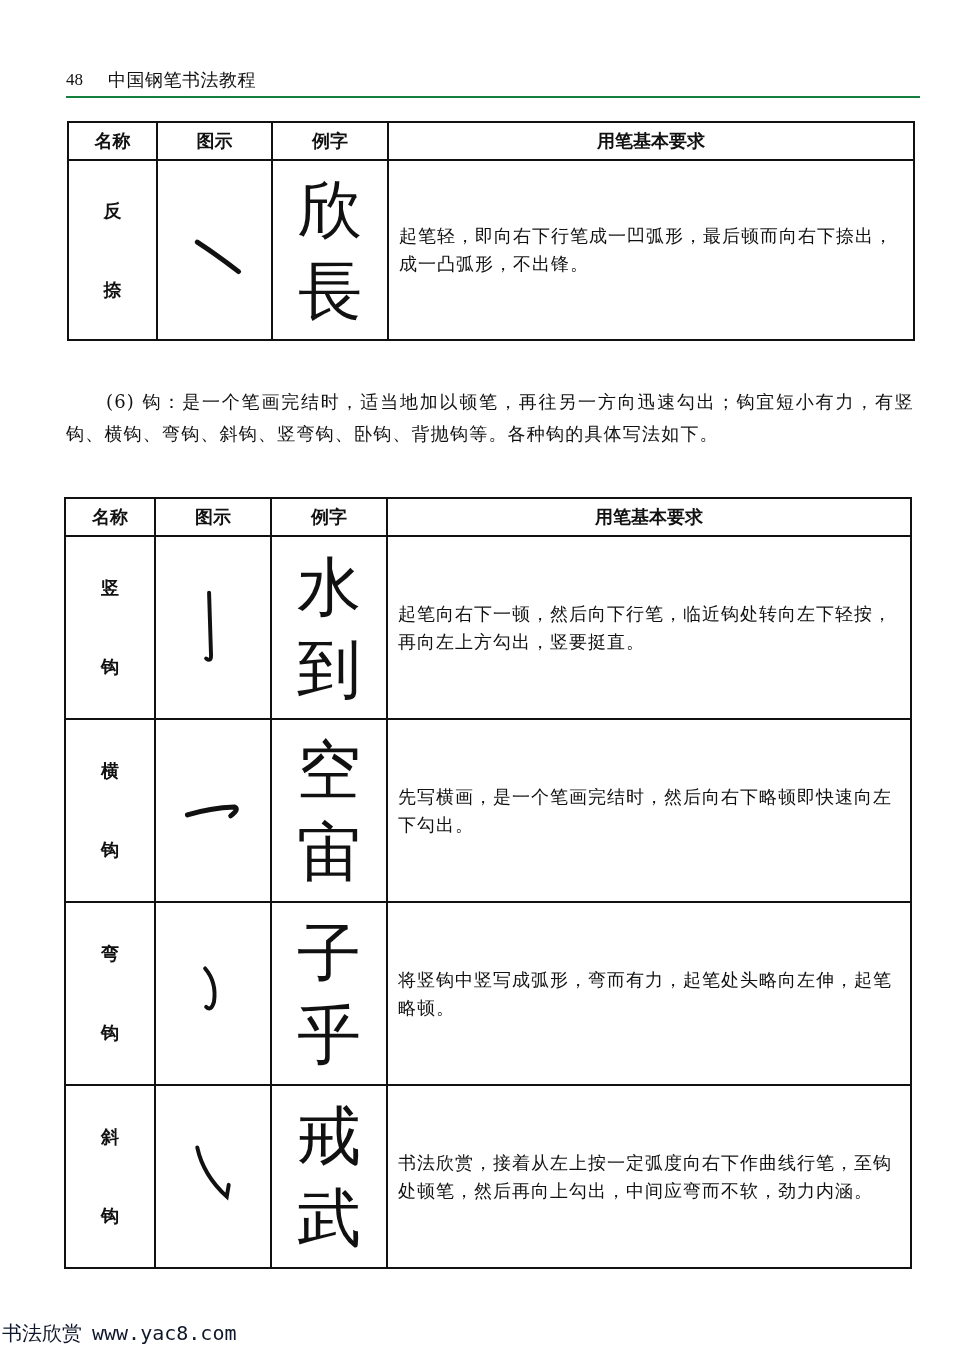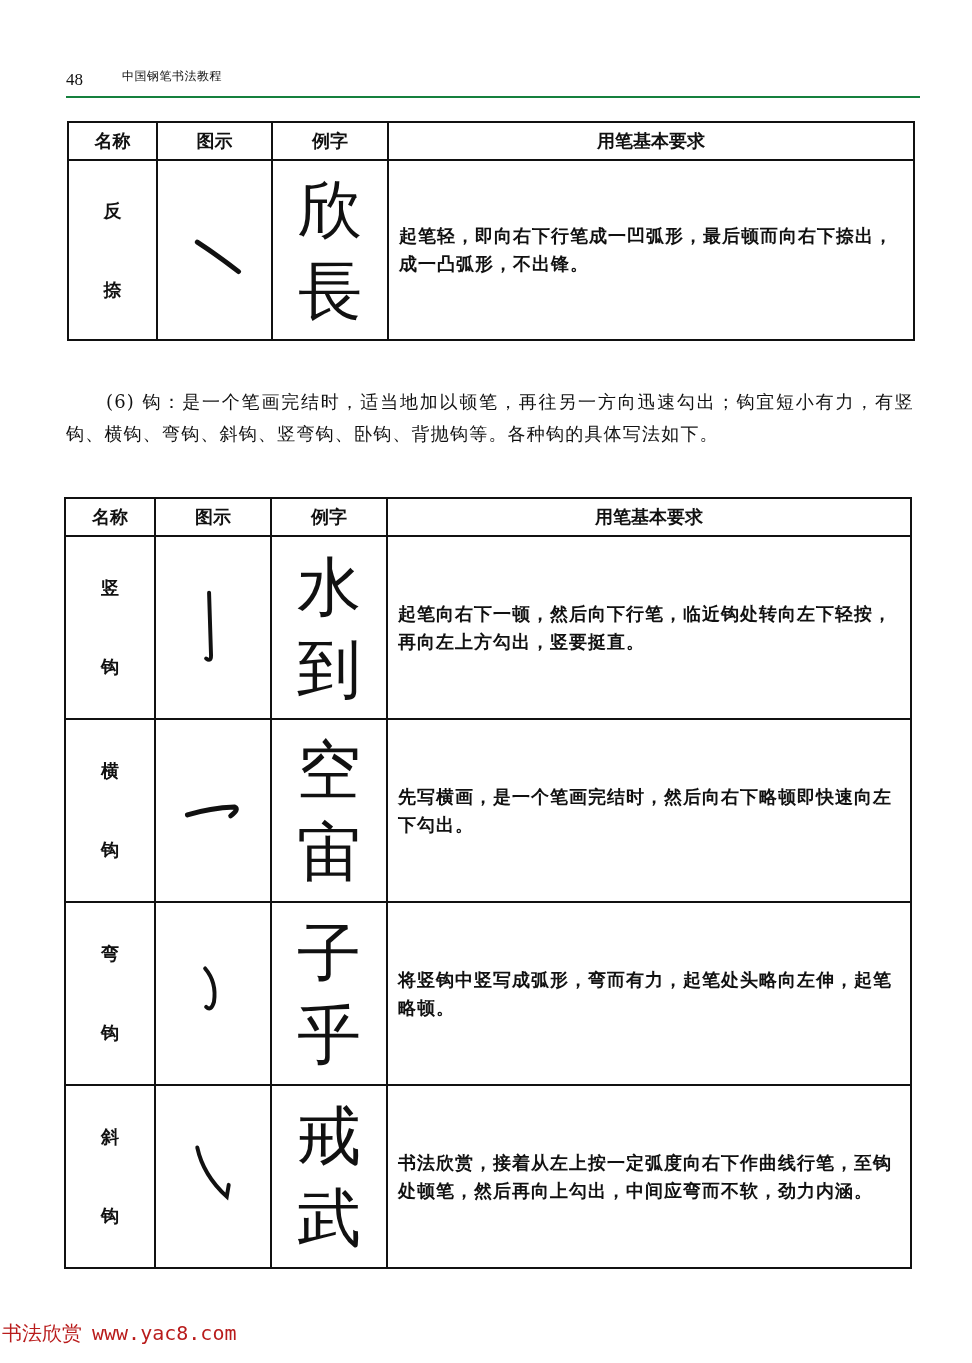--- a/index.html
+++ b/index.html
@@ -9,40 +9,40 @@
     }
     .page-header {
       position: absolute; left: 66px; top: 52px; width: 854px; height: 28px;
       border-bottom: 2px solid #15803d;
       margin-top: 16px;
     }
     .page-number {
       position: absolute; left: 0; top: 2px; font-size: 17px;
       font-family: "Liberation Serif", serif;
     }
-    .book-title { position: absolute; left: 56px; top: 0; font-size: 12px; letter-spacing: 0.5px; }
+    .book-title { position: absolute; left: 42px; top: 0; font-size: 18px; letter-spacing: 0.5px; }
 
     table.strokes {
       position: absolute; border-collapse: collapse; table-layout: fixed;
       font-family: "DejaVu Sans", "Liberation Sans", sans-serif;
     }
     table.strokes th, table.strokes td { border: 2px solid #111; padding: 4px; }
     table.strokes th { font-size: 18px; font-weight: bold; height: 28px; text-align: center; }
     .name-cell { text-align: center; font-weight: bold; font-size: 18px; }
     .name-cell span { display: block; }
     .stroke-cell { position: relative; }
     .stroke-cell svg { position: absolute; left: 0; top: 0; width: 100%; height: 100%; }
     .example-cell {
       text-align: center; font-family: "DejaVu Serif", serif; font-size: 64px;
       line-height: 82px;
     }
     .example-cell span { display: block; }
     .req-cell {
       font-size: 18px; line-height: 28px; padding: 0 8px 0 10px !important;
-      vertical-align: middle; letter-spacing: 1px; font-weight: bold;
+      vertical-align: middle; letter-spacing: 1px;
     }
 
     #table1 { left: 67px; top: 121px; width: 846px; }
     #table1 col.c1 { width: 89px; } #table1 col.c2 { width: 115px; }
     #table1 col.c3 { width: 116px; } #table1 col.c4 { width: 526px; }
     #table1 tbody tr { height: 180px; }
     #table1 .name-cell span + span { margin-top: 55px; }
 
     .paragraph {
       position: absolute; left: 66px; top: 368px; width: 848px;
@@ -50,21 +50,21 @@
       letter-spacing: 1.2px;
     }
 
     #table2 { left: 64px; top: 497px; width: 846px; }
     #table2 col.c1 { width: 90px; } #table2 col.c2 { width: 116px; }
     #table2 col.c3 { width: 116px; } #table2 col.c4 { width: 524px; }
     #table2 tbody tr { height: 183px; }
     #table2 .name-cell span + span { margin-top: 55px; }
 
     .watermark {
-      position: absolute; left: 2px; top: 1320px; font-size: 20px; color: #b91c1c;
+      position: absolute; left: 2px; top: 1320px; font-size: 20px; color: #0f172a;
       font-family: "DejaVu Sans Mono", monospace;
     }
     .watermark .wm-cn { font-family: "DejaVu Serif", serif; margin-right: 10px; }
   </style>
 </head>
 <body>
 
 <div class="page-header">
   <span class="page-number">48</span>
   <span class="book-title">中国钢笔书法教程</span>

